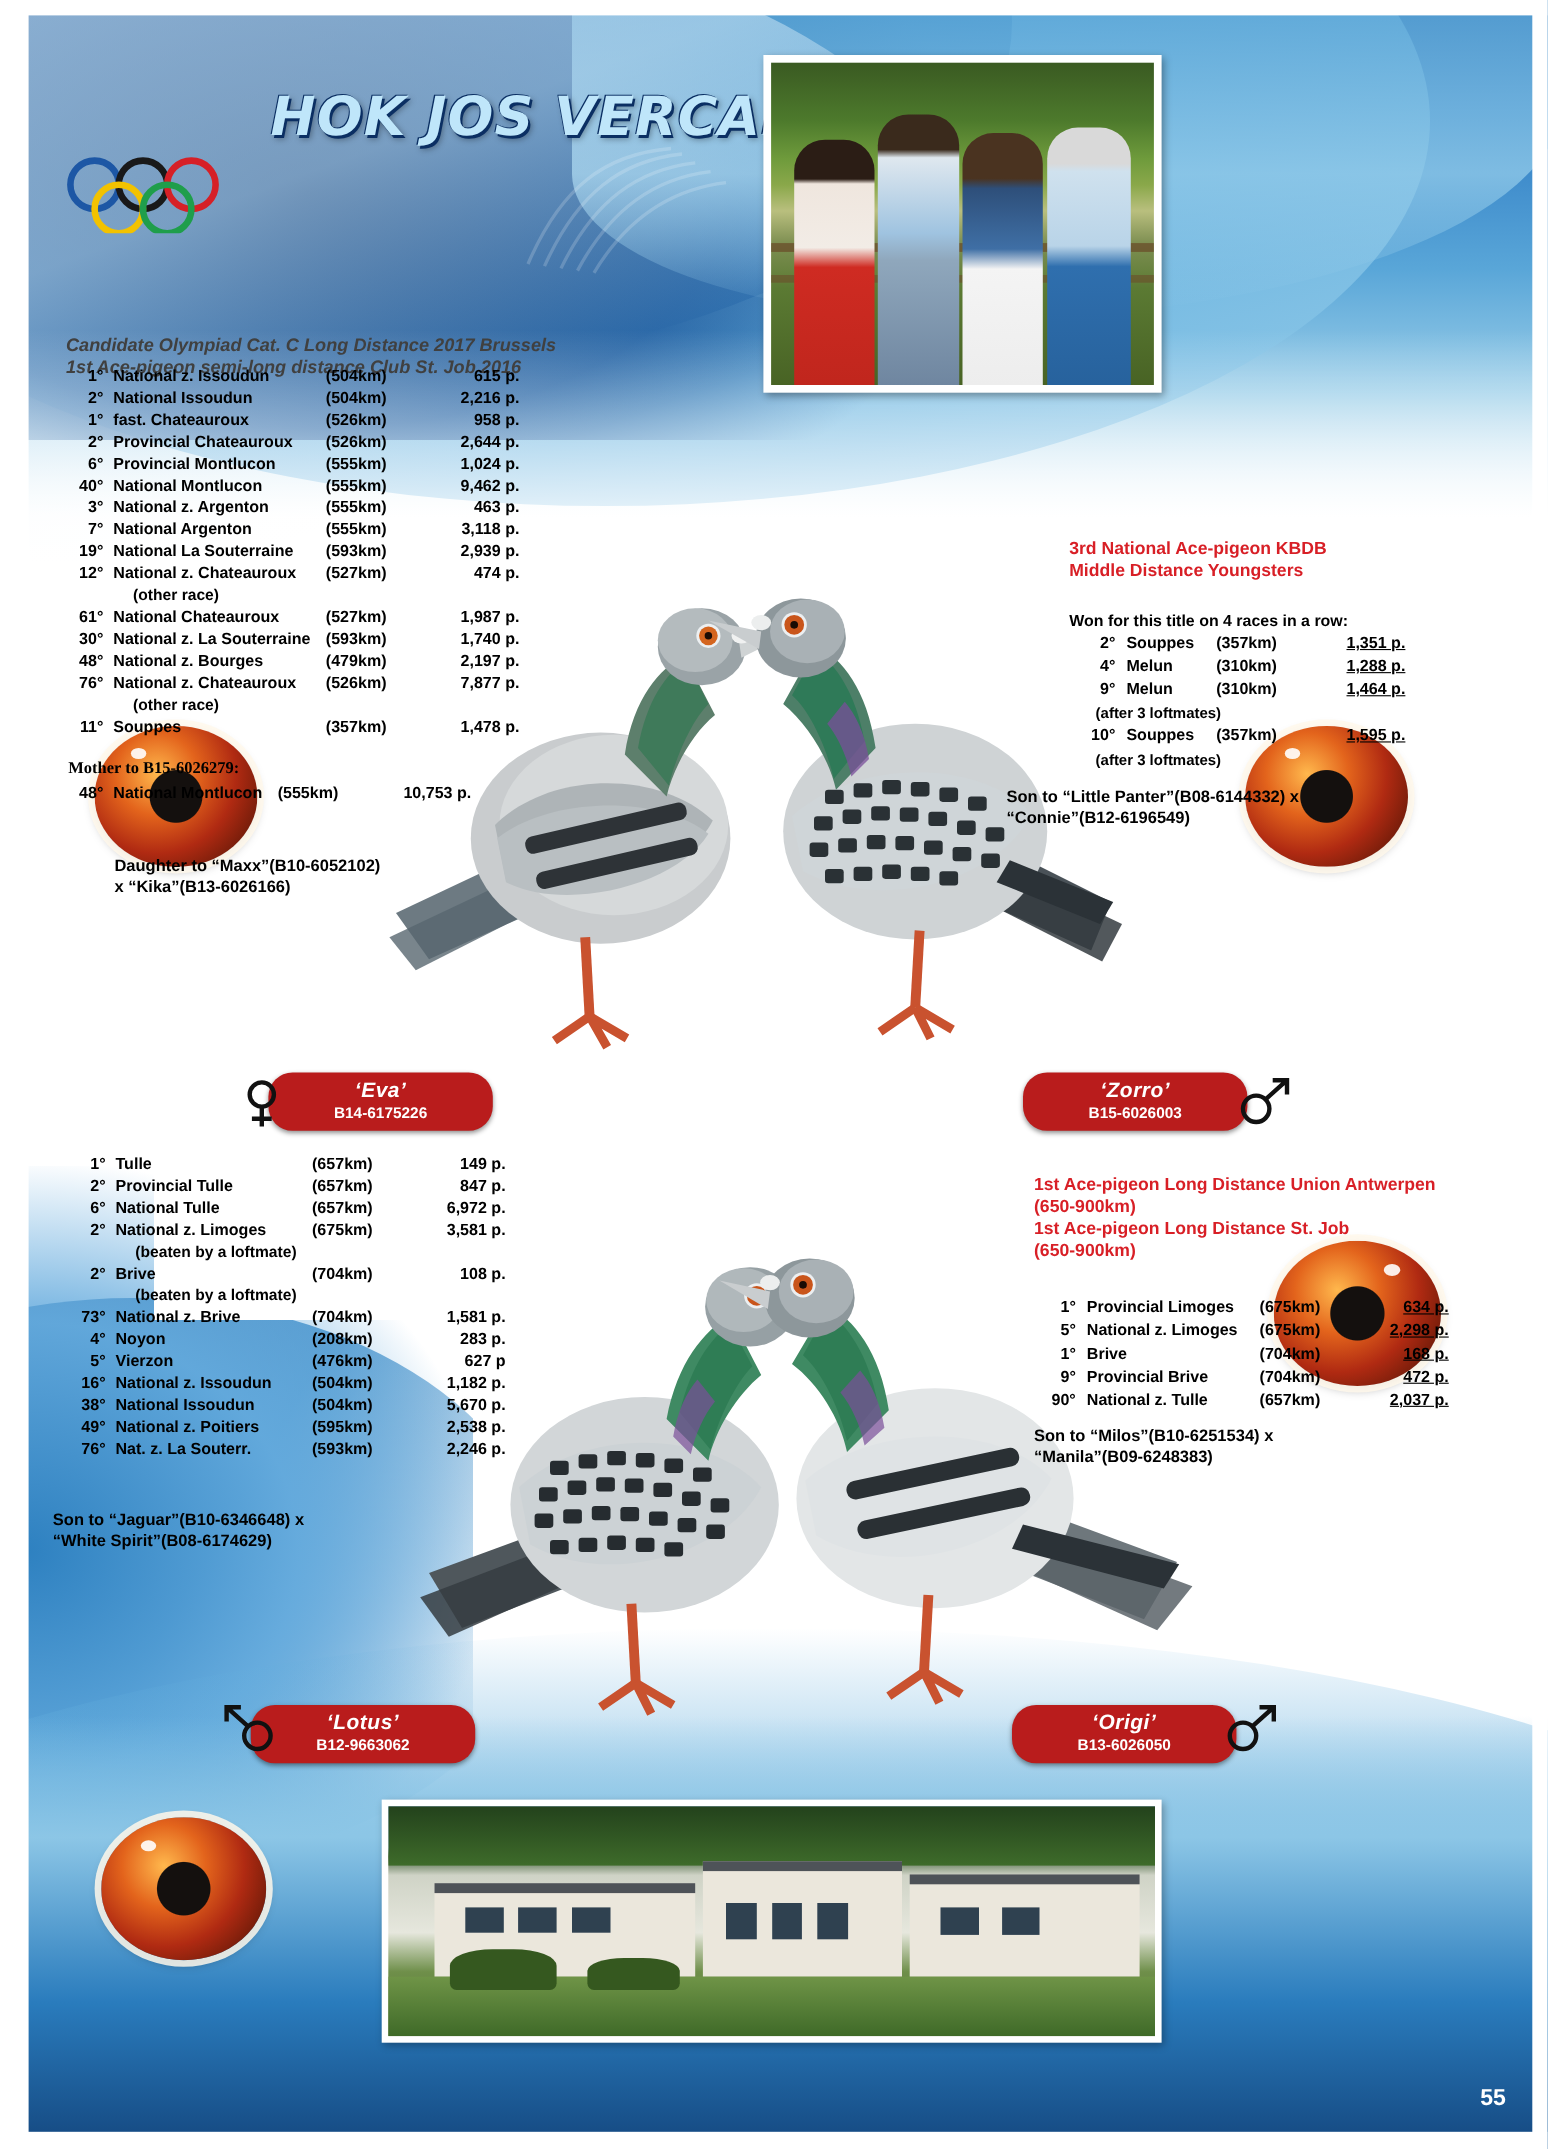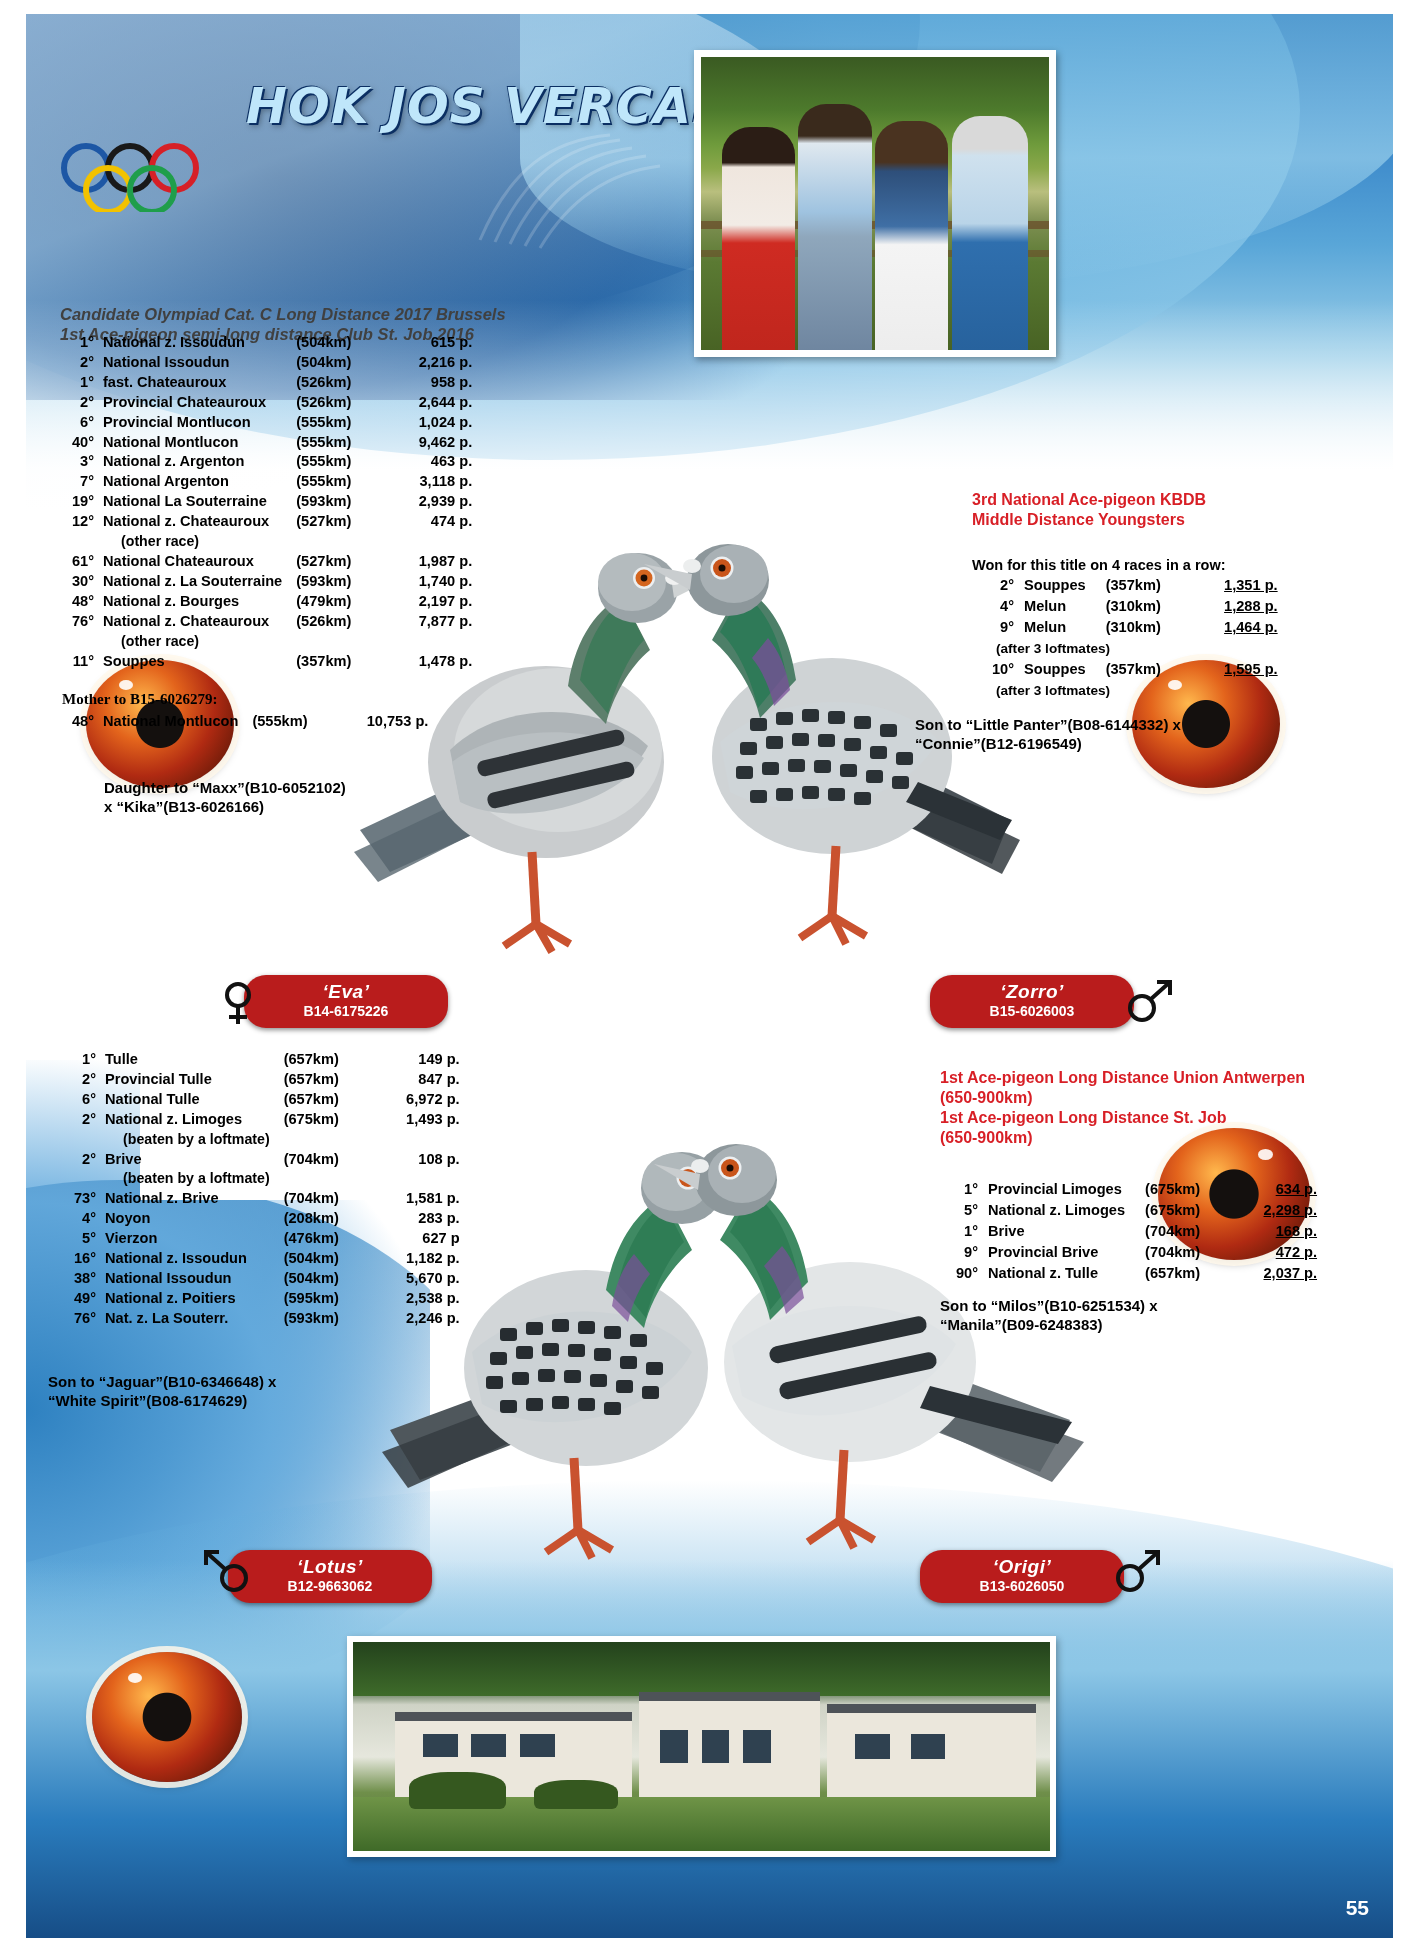--- a/index.html
+++ b/index.html
@@ -572,21 +572,21 @@
         <tr>
           <td class="rank">6°</td>
           <td class="race">National Tulle</td>
           <td class="dist">(657km)</td>
           <td class="pts">6,972 p.</td>
         </tr>
         <tr>
           <td class="rank">2°</td>
           <td class="race">National z. Limoges</td>
           <td class="dist">(675km)</td>
-          <td class="pts">1,493 p.</td>
+          <td class="pts">3,581 p.</td>
         </tr>
         <tr class="sub">
           <td class="rank"></td>
           <td class="race indent">(beaten by a loftmate)</td>
           <td class="dist"></td>
           <td class="pts"></td>
         </tr>
         <tr>
           <td class="rank">2°</td>
           <td class="race">Brive</td>

